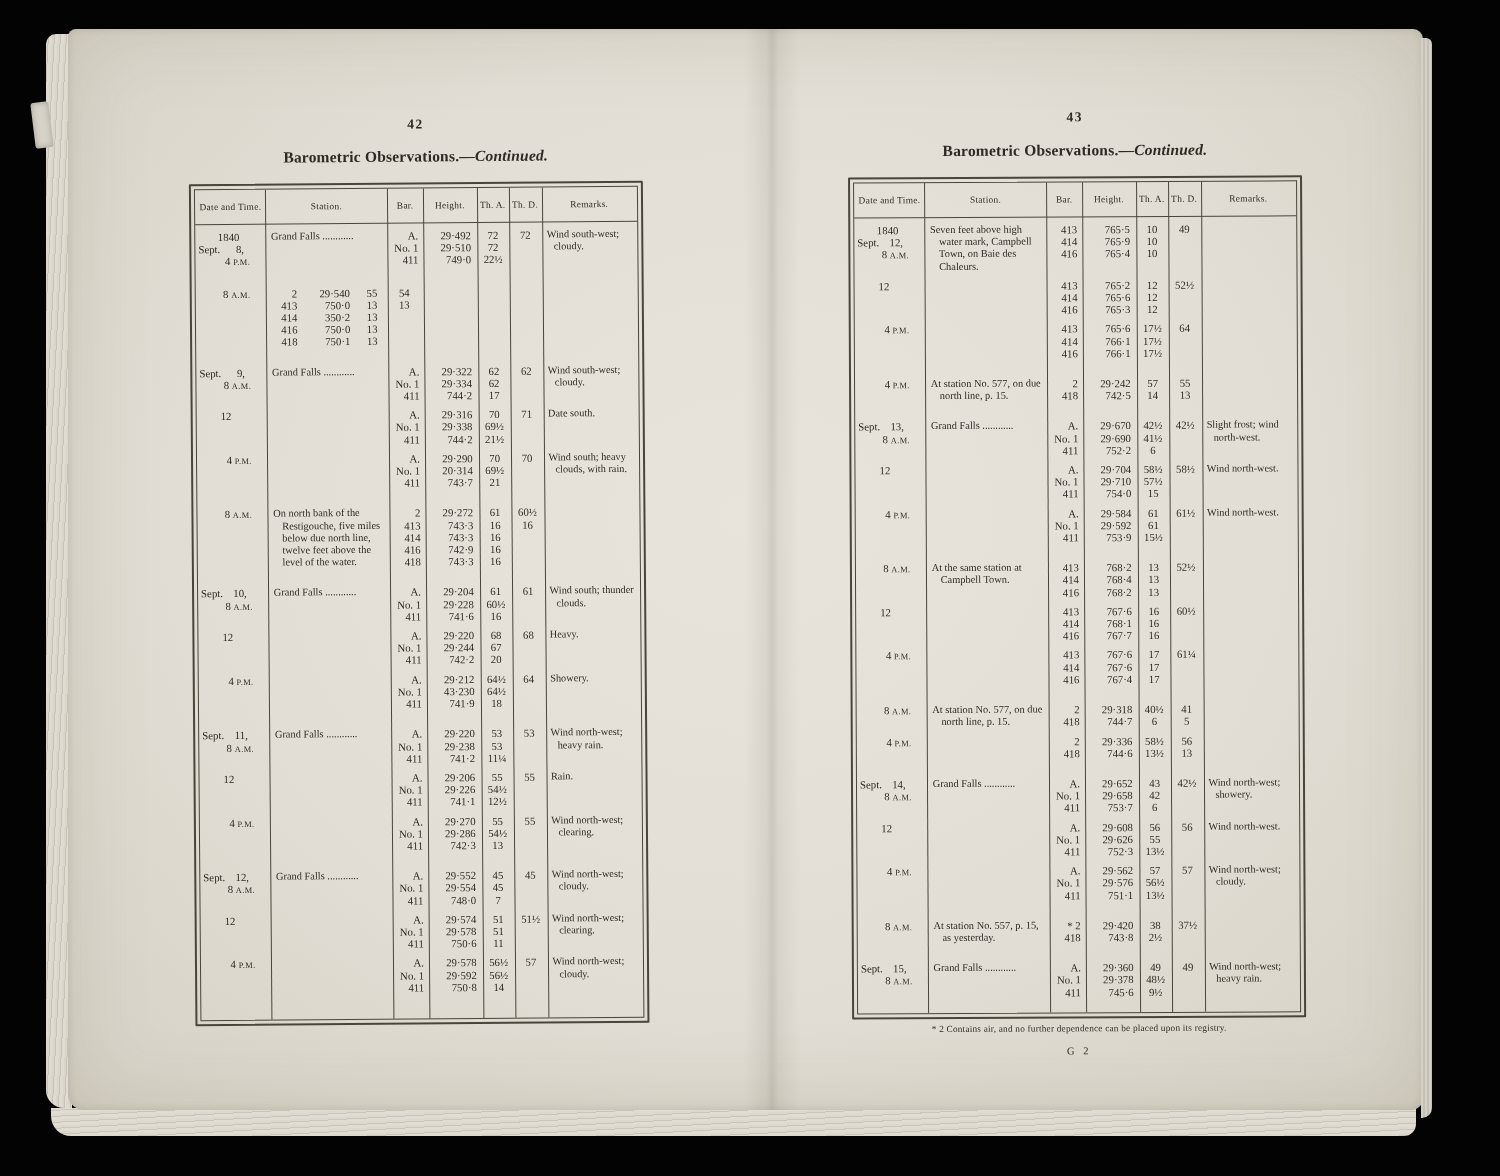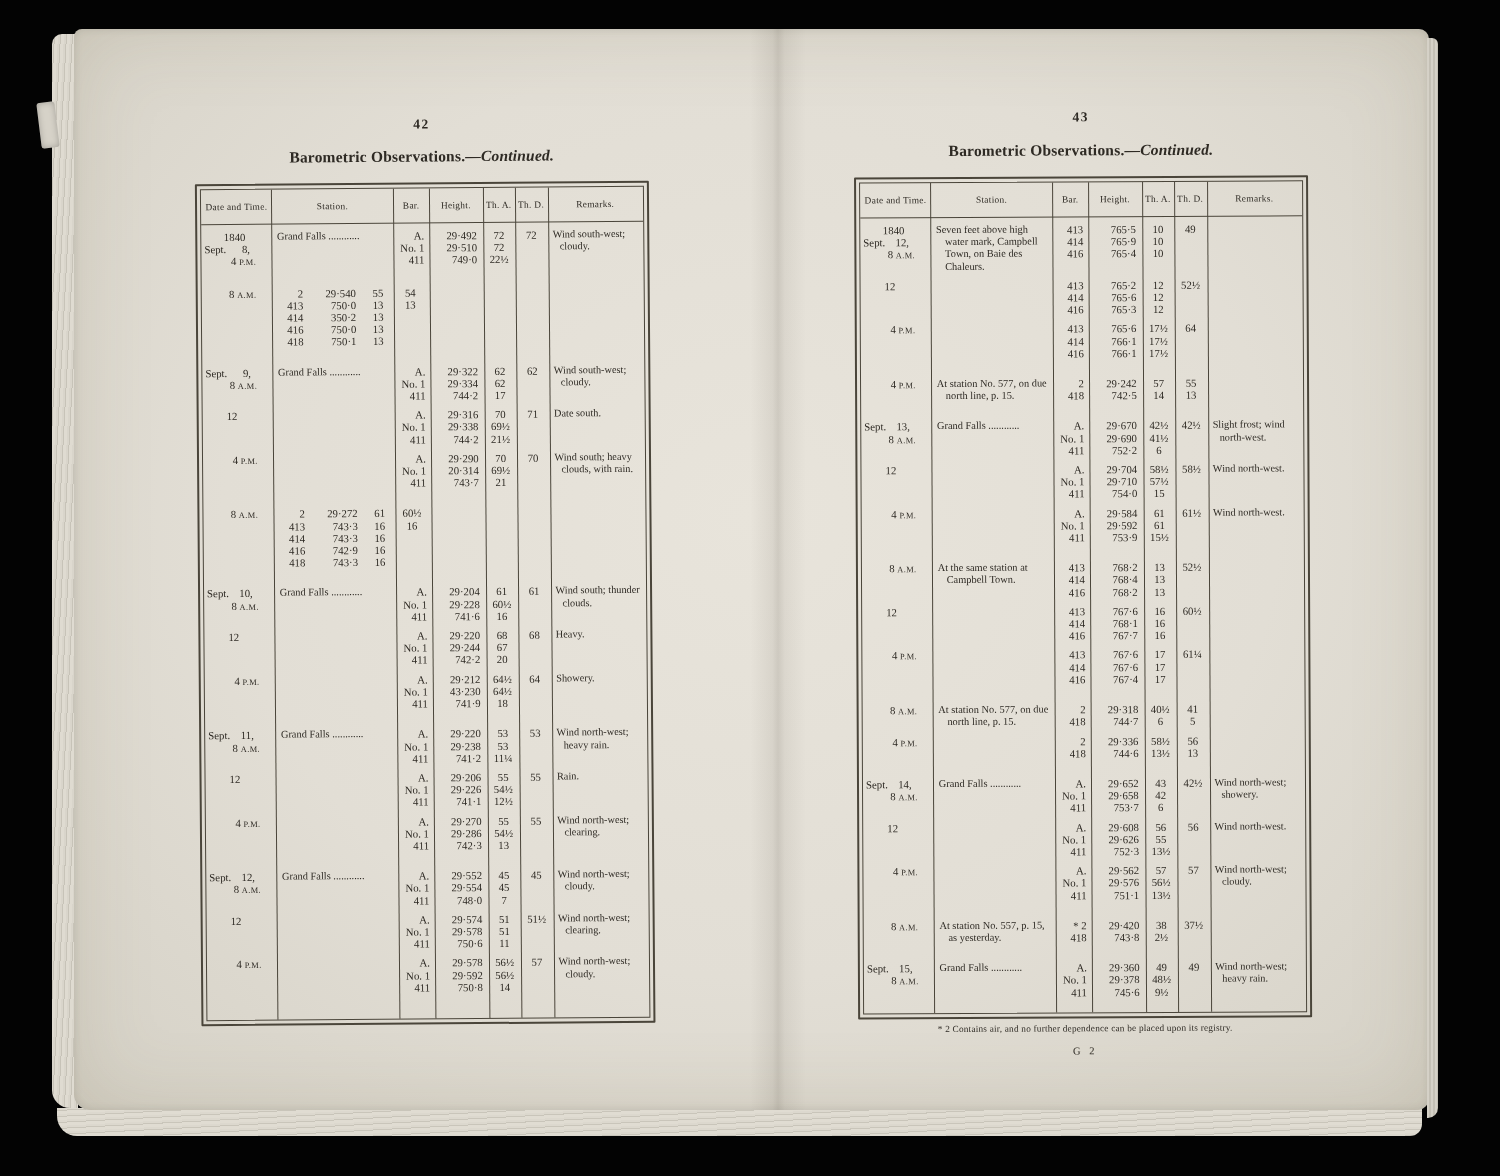--- a/index.html
+++ b/index.html
@@ -9,21 +9,21 @@
     --ink:#2e2a24;
     --line:#4a453a;
   }
   html,body{margin:0;padding:0;}
   body{
     width:1500px;height:1176px;background:var(--bg);
     position:relative;overflow:hidden;
     font-family:"Liberation Serif","DejaVu Serif",serif;
     color:var(--ink);
   }
-  .book{position:absolute;left:52px;top:26px;width:1386px;height:1110px;}
+  .book{position:absolute;left:46px;top:26px;width:1386px;height:1110px;}
   .stack-left{
     position:absolute;left:0;top:8px;bottom:28px;width:26px;
     background:repeating-linear-gradient(93deg,#d9d5cb 0 2px,#c7c3b8 2px 3px,#dfdbd1 3px 6px);
     border-radius:10px 0 0 18px;
   }
   .stack-bottom{
     position:absolute;left:5px;right:16px;bottom:0;height:28px;
     background:repeating-linear-gradient(177deg,#dcd8ce 0 2px,#c9c5ba 2px 3px,#e0dcd2 3px 6px);
     border-radius:0 0 12px 20px;
   }
@@ -269,20 +269,21 @@
             </div>
             <div class="cell c-thd w-thd">
               <div class="dl">70</div>
             </div>
             <div class="cell c-rem w-rem">Wind south; heavy clouds, with rain.</div>
           </div>
           <div class="row grp">
             <div class="cell c-date w-date">
               <div class="dl time">8 <span class="sc">A.M.</span></div>
             </div>
+            <div class="cell c-station w-station">On north bank of the Restigouche, five miles below due north line, twelve feet above the level of the water.</div>
             <div class="cell c-bar w-bar">
               <div class="dl">2</div>
               <div class="dl">413</div>
               <div class="dl">414</div>
               <div class="dl">416</div>
               <div class="dl">418</div>
             </div>
             <div class="cell c-height w-height">
               <div class="dl">29·272</div>
               <div class="dl">743·3</div>

